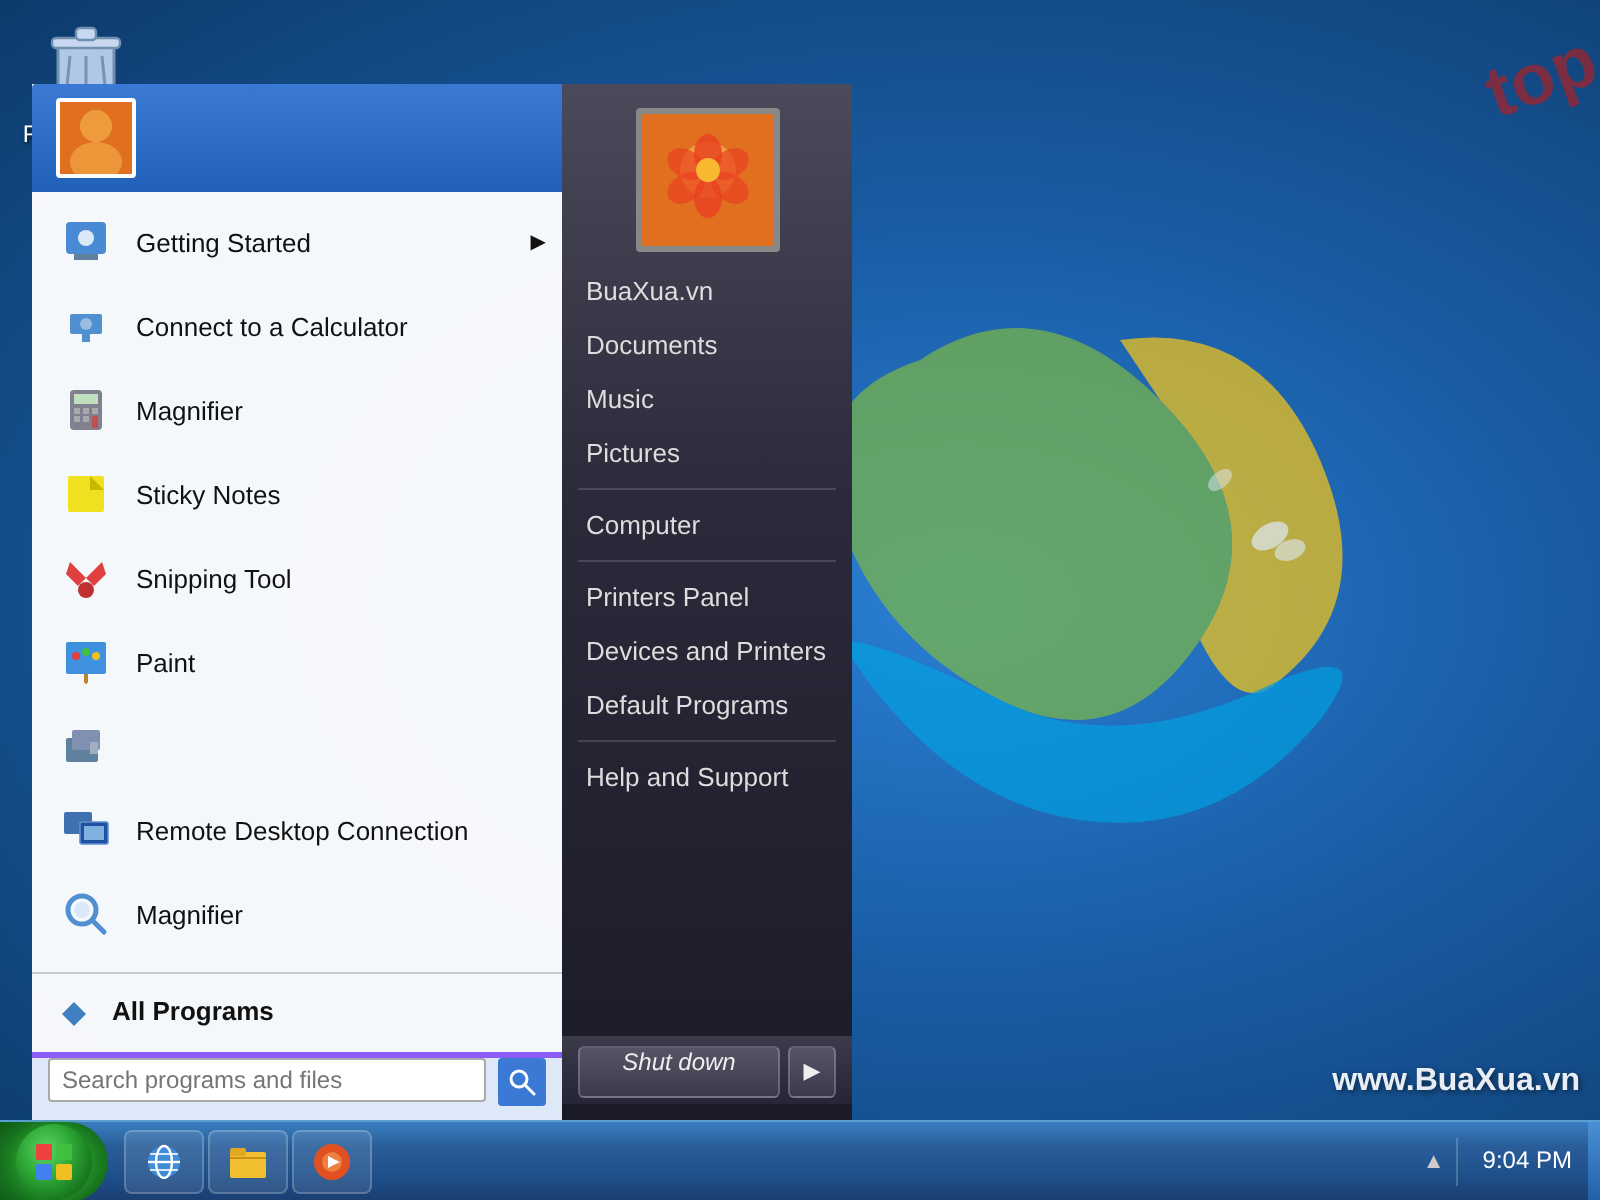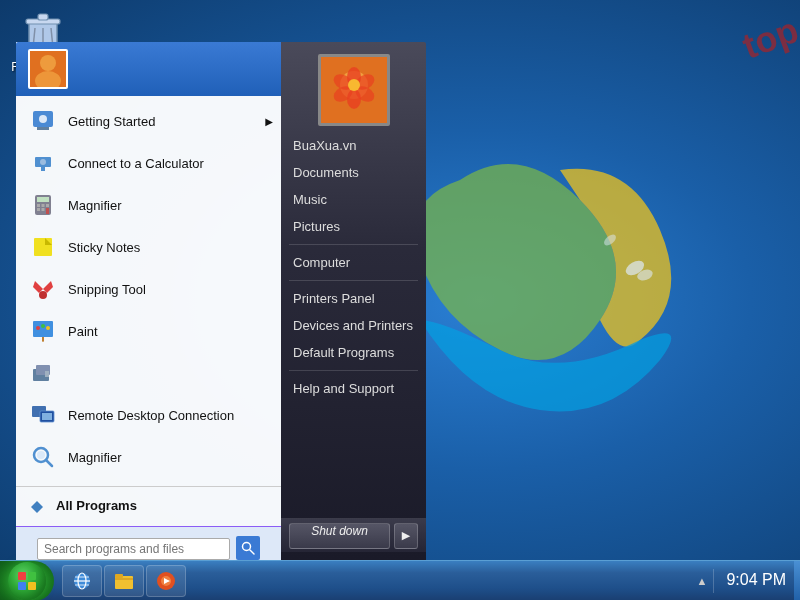--- a/index.html
+++ b/index.html
@@ -119,21 +119,21 @@
     .taskbar-btn .icon {
       width: 22px;
       height: 22px;
       display: flex;
       align-items: center;
       justify-content: center;
     }
 
     .taskbar-clock {
       color: white;
-      font-size: 16px;
+      font-size: 12px;
       text-align: left;
       padding: 0 8px;
       line-height: 1.4;
     }
 
     .taskbar-systray {
       display: flex;
       align-items: center;
       padding: 0 4px;
       gap: 2px;
@@ -251,24 +251,24 @@
       gap: 10px;
       font-size: 13px;
       font-weight: bold;
       color: #111;
     }
 
     .search-bar {
       height: 34px;
       background: #dde8f8;
       display: flex;
-      align-items: flex-end;
-      padding: 0 21px;
+      align-items: flex-start;
+      padding: 0 8px;
       gap: 6px;
-      border-top: 1px solid #8b5cf6;
+      border-top: 3px solid #8b5cf6;
     }
 
     .search-input {
       flex: 1;
       border: none;
       background: white;
       border: 1px solid #aaa;
       padding: 3px 6px;
       font-size: 12px;
       color: #888;
@@ -655,13 +655,16 @@
     <div class="taskbar-systray">
       <div style="color:#ccc; font-size:11px; padding:0 4px; cursor:pointer">▲</div>
       <div style="width:1px; height:24px; background:rgba(255,255,255,0.2)"></div>
     </div>
     <div class="taskbar-clock">
       <div>9:04 PM</div>
     </div>
     <div style="width:6px; height:40px; background:linear-gradient(to bottom, #4a90d4, #2060a8)"></div>
   </div>
 
+  <div class="watermark-text">
+    <span>www.BuaXua.vn</span>
+  </div>
 </div>
 
 </body></html>

